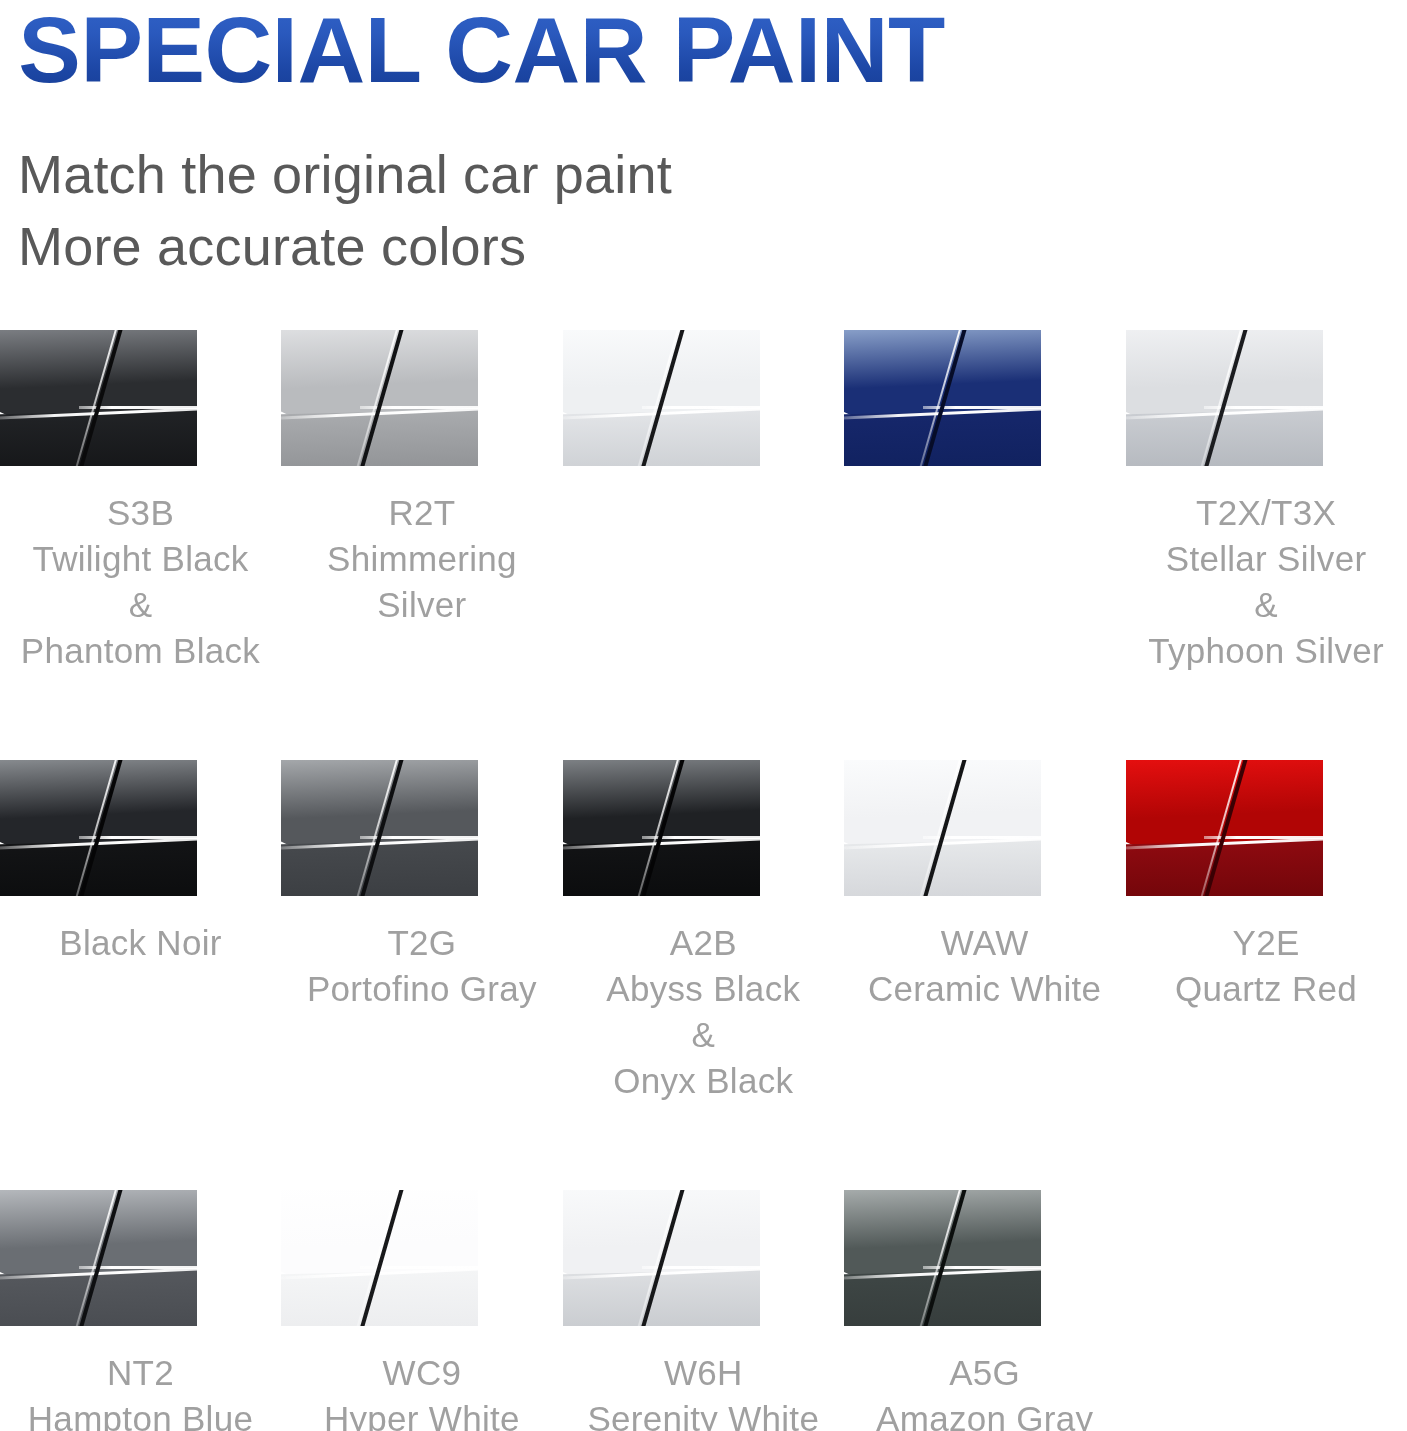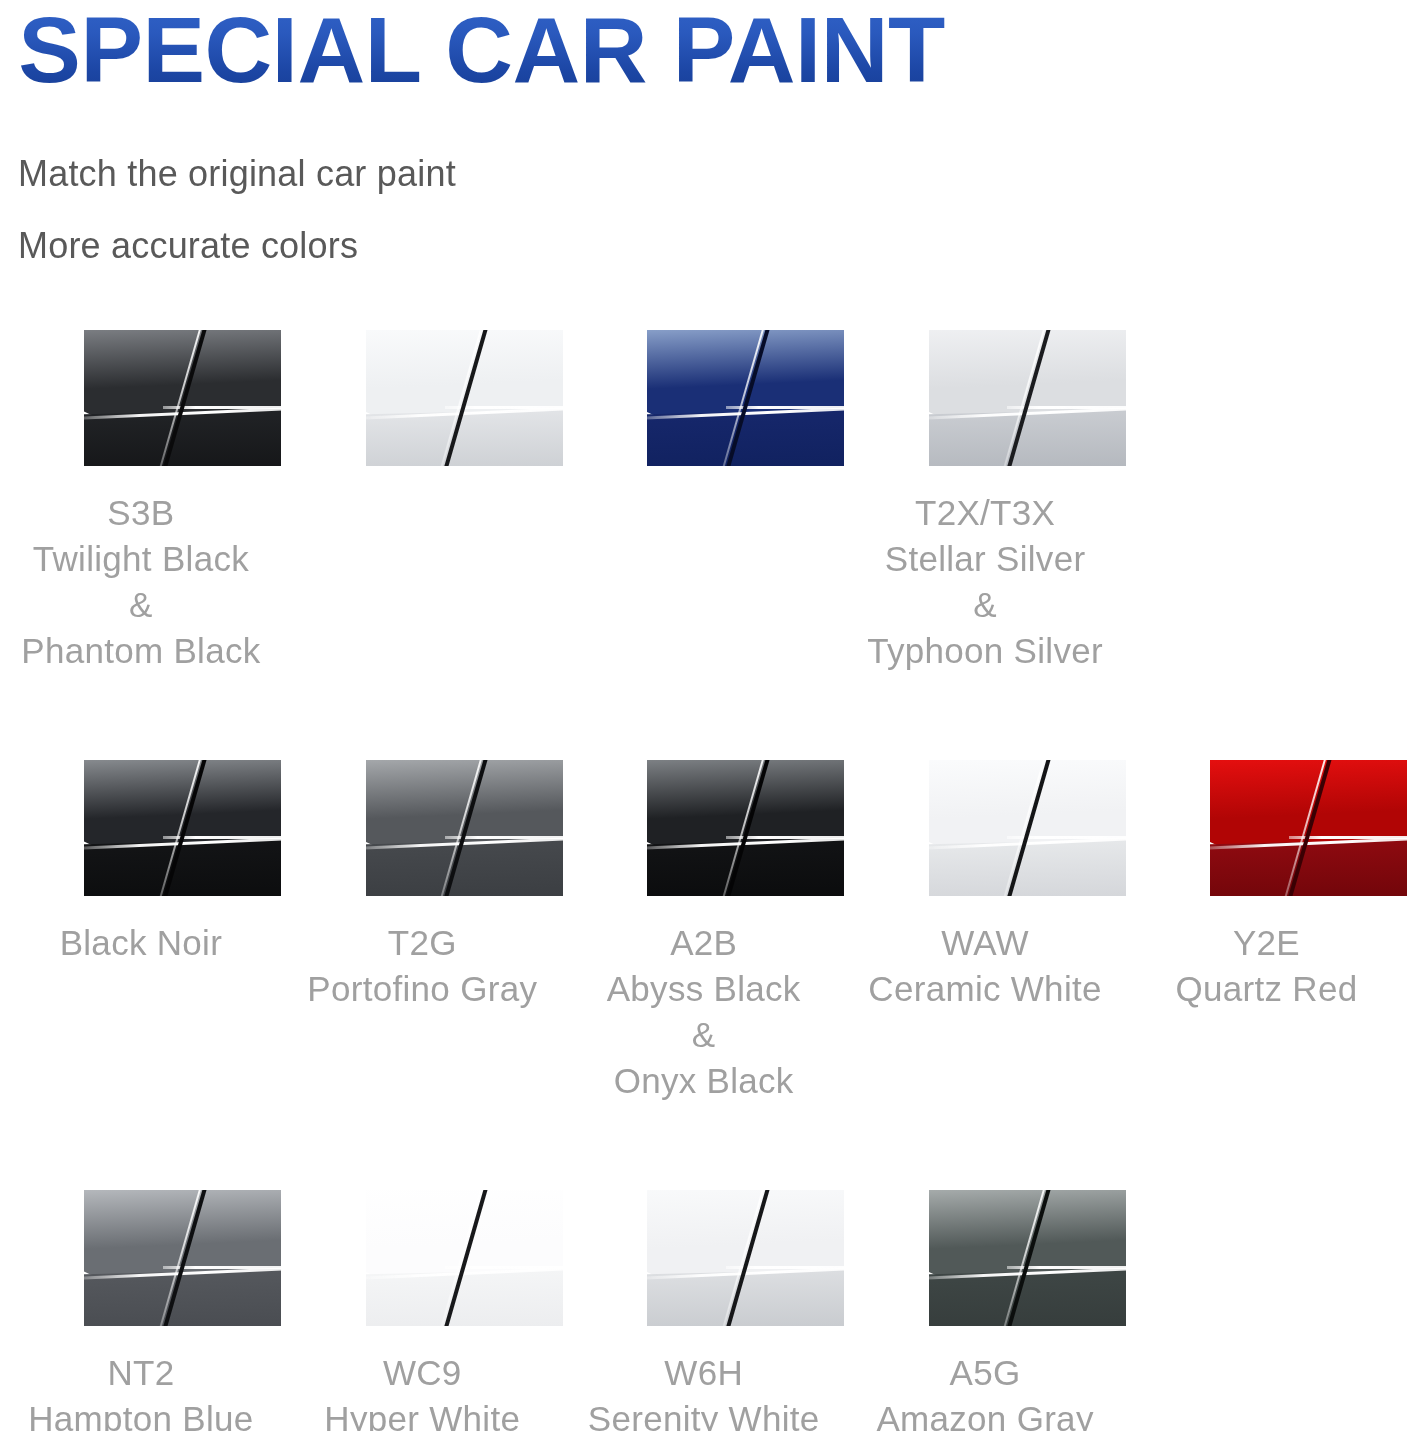--- a/index.html
+++ b/index.html
@@ -46,21 +46,21 @@
   }
 
   .sub-block {
     padding-left: 18px;
     padding-top: 42px;
   }
 
   .sub-line {
     font-family: "Liberation Sans Narrow", "Liberation Sans", sans-serif;
     font-weight: 300;
-    font-size: 36px;
+    font-size: 54px;
     line-height: 72px;
     color: #595959;
     letter-spacing: 0.2px;
     white-space: nowrap;
   }
 
   
   .grid {
     position: absolute;
     left: 0px;
@@ -71,21 +71,21 @@
   .row {
     display: flex;
     width: 1407px;
     align-items: flex-start;
   }
 
   .cell {
     width: 281.4px;
     display: flex;
     flex-direction: column;
-    align-items: flex-end;
+    align-items: flex-start;
   }
 
   .swatch {
     position: relative;
     width: 197px;
     height: 136px;
     overflow: hidden;
     flex: none;
   }
 
@@ -198,20 +198,32 @@
             <div class="sw-crease2"></div>
             <div class="sw-gap-hi"></div>
             <div class="sw-gap" style="background: linear-gradient(rgb(10, 10, 11) 0%, rgb(10, 10, 11) 70%, rgb(10, 10, 11) 100%);"></div>
           </div>
           <div class="caption"><span class="cap-code">S3B</span><span class="cap-name">Twilight Black
 &amp;
 Phantom Black</span></div>
         </div>
         <div class="cell">
           <div class="swatch">
+            <div class="sw-top" style="background: linear-gradient(rgb(228, 229, 231) 0%, rgb(185, 187, 190) 62%, rgb(185, 187, 190) 100%);"></div>
+            <div class="sw-bot" style="background: linear-gradient(rgb(169, 171, 174) 0%, rgb(143, 145, 148) 100%);"></div>
+            <div class="sw-crease"></div>
+            <div class="sw-crease2"></div>
+            <div class="sw-gap-hi"></div>
+            <div class="sw-gap" style="background: linear-gradient(rgb(17, 18, 20) 0%, rgb(17, 18, 20) 70%, rgb(17, 18, 20) 100%);"></div>
+          </div>
+          <div class="caption"><span class="cap-code">R2T</span><span class="cap-name">Shimmering
+Silver</span></div>
+        </div>
+        <div class="cell">
+          <div class="swatch">
             <div class="sw-top" style="background: linear-gradient(rgb(251, 252, 253) 0%, rgb(238, 240, 242) 62%, rgb(238, 240, 242) 100%);"></div>
             <div class="sw-bot" style="background: linear-gradient(rgb(226, 228, 231) 0%, rgb(203, 206, 210) 100%);"></div>
             <div class="sw-crease"></div>
             <div class="sw-crease2"></div>
             <div class="sw-gap-hi"></div>
             <div class="sw-gap" style="background: linear-gradient(rgb(23, 24, 26) 0%, rgb(23, 24, 26) 70%, rgb(23, 24, 26) 100%);"></div>
           </div>
         </div>
         <div class="cell">
           <div class="swatch">

